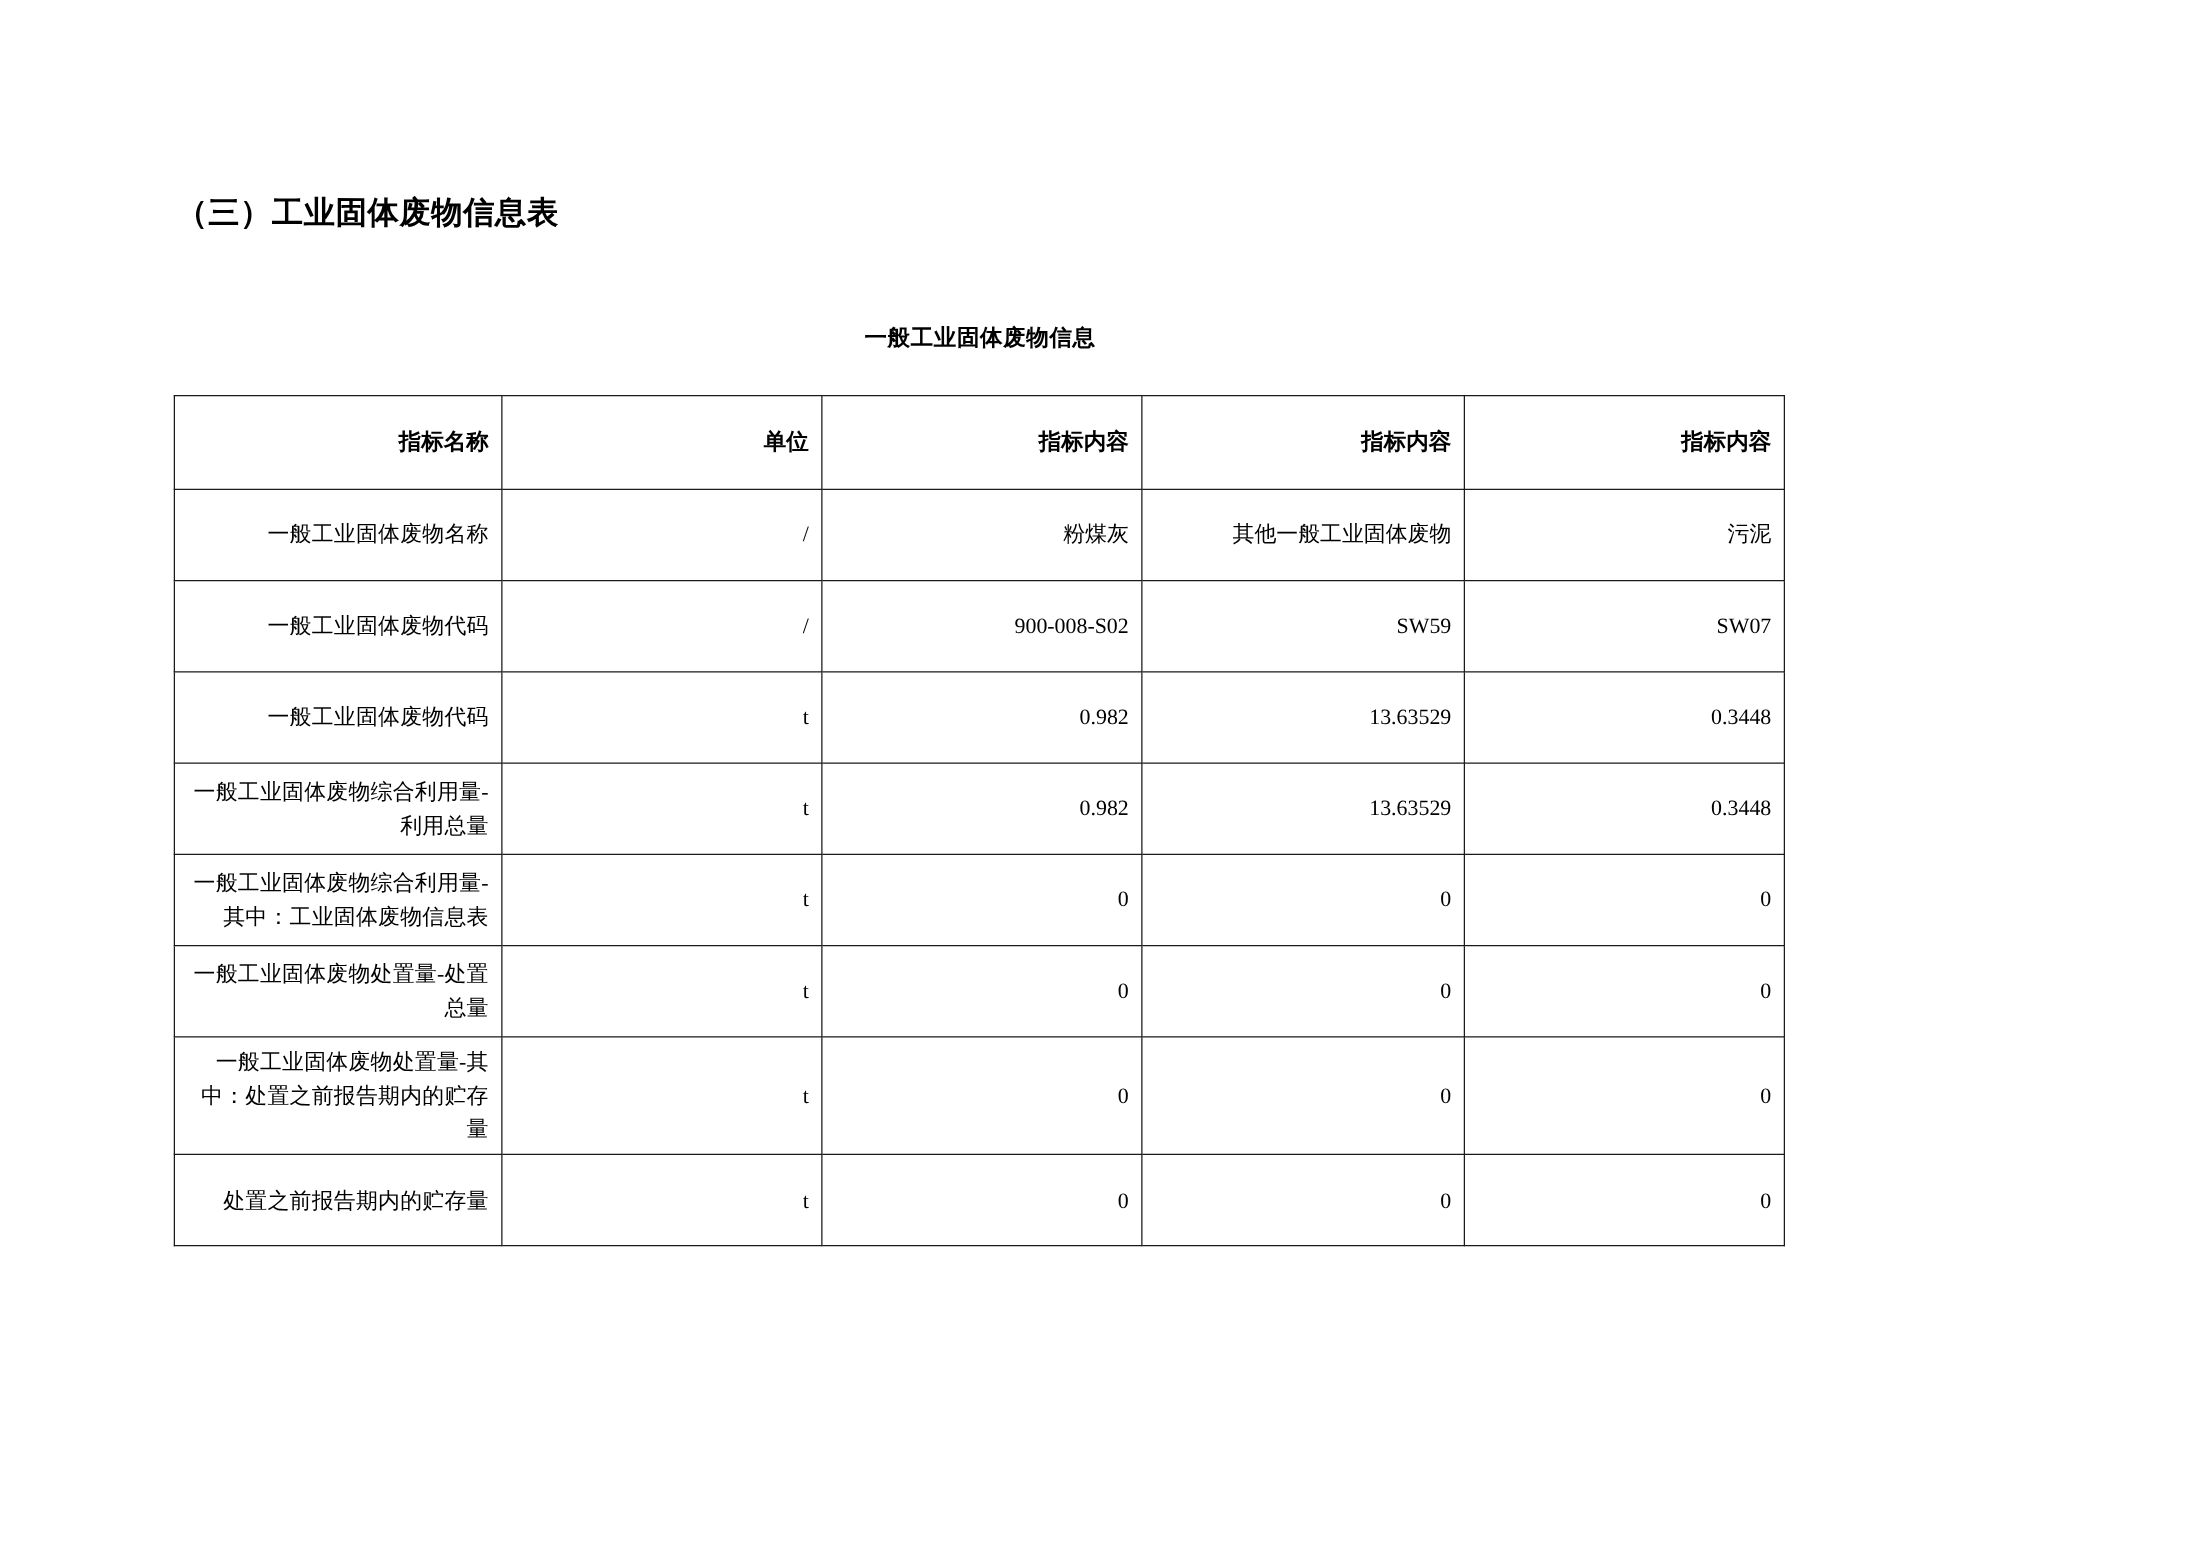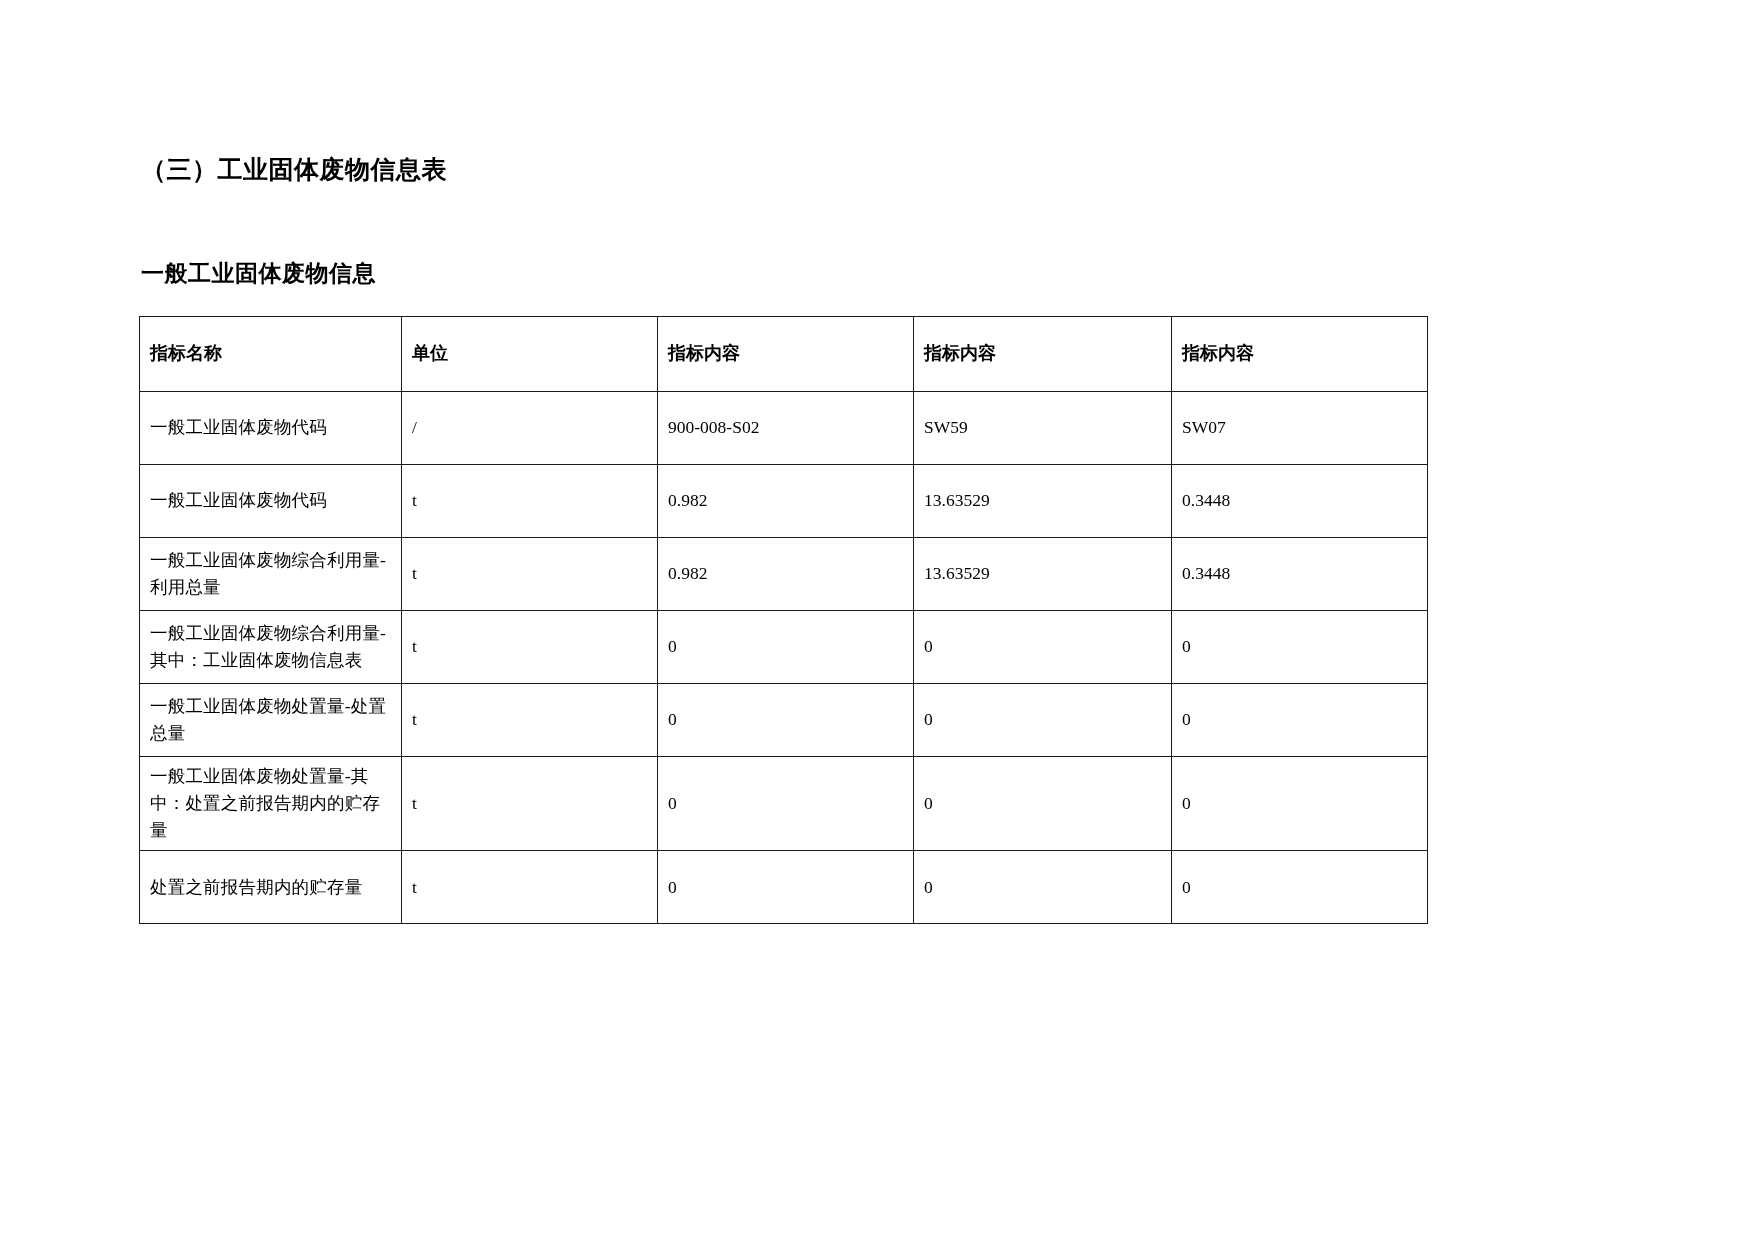--- a/index.html
+++ b/index.html
@@ -31,36 +31,37 @@
     font-weight: bold;
     letter-spacing: 0.5px;
     font-family: "Liberation Sans", sans-serif;
     white-space: nowrap;
   }
   .table-title {
     position: absolute;
     left: 141px;
     top: 258px;
     width: 1286px;
-    font-size: 23px;
+    text-align: center;
+    font-size: 18px;
     font-weight: bold;
     font-family: Liberation Mono, monospace;
     letter-spacing: 0.5px;
   }
   table.info-table {
     position: absolute;
     left: 139px;
     top: 316px;
     width: 1288px;
     border-collapse: collapse;
     table-layout: fixed;
   }
   table.info-table td, table.info-table th {
     border: 1px solid #1a1a1a;
-    text-align: left;
+    text-align: right;
     vertical-align: middle;
     font-size: 17.5px;
     font-family: "Liberation Serif", serif;
     padding: 6px 10px;
     line-height: 1.55;
     color: #000;
   }
   table.info-table thead th {
     font-weight: bold;
     font-family: "Liberation Sans", sans-serif;
@@ -110,20 +111,27 @@
       <tr>
         <th>指标名称</th>
         <th>单位</th>
         <th>指标内容</th>
         <th>指标内容</th>
         <th>指标内容</th>
       </tr>
     </thead>
     <tbody>
       <tr>
+        <td class="name-cell">一般工业固体废物名称</td>
+        <td class="unit-cell">/</td>
+        <td class="cn-val">粉煤灰</td>
+        <td class="cn-val">其他一般工业固体废物</td>
+        <td class="cn-val">污泥</td>
+      </tr>
+      <tr>
         <td class="name-cell">一般工业固体废物代码</td>
         <td class="unit-cell">/</td>
         <td class="val-cell">900-008-S02</td>
         <td class="val-cell">SW59</td>
         <td class="val-cell">SW07</td>
       </tr>
       <tr>
         <td class="name-cell">一般工业固体废物代码</td>
         <td class="unit-cell">t</td>
         <td class="val-cell">0.982</td>

